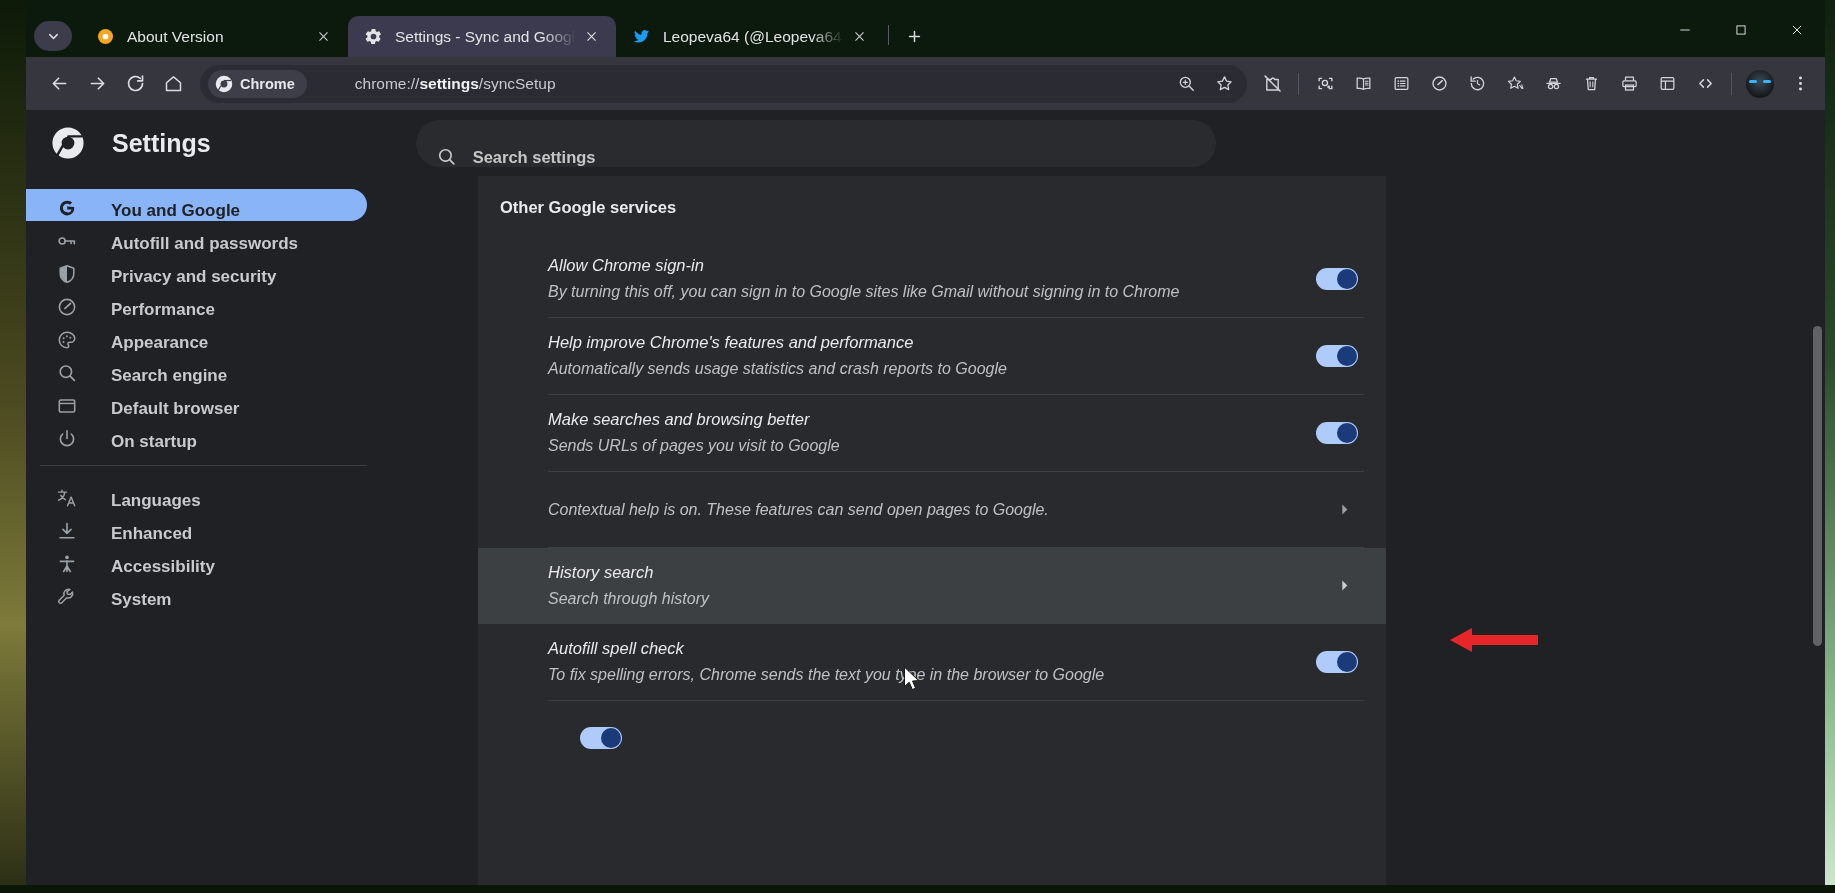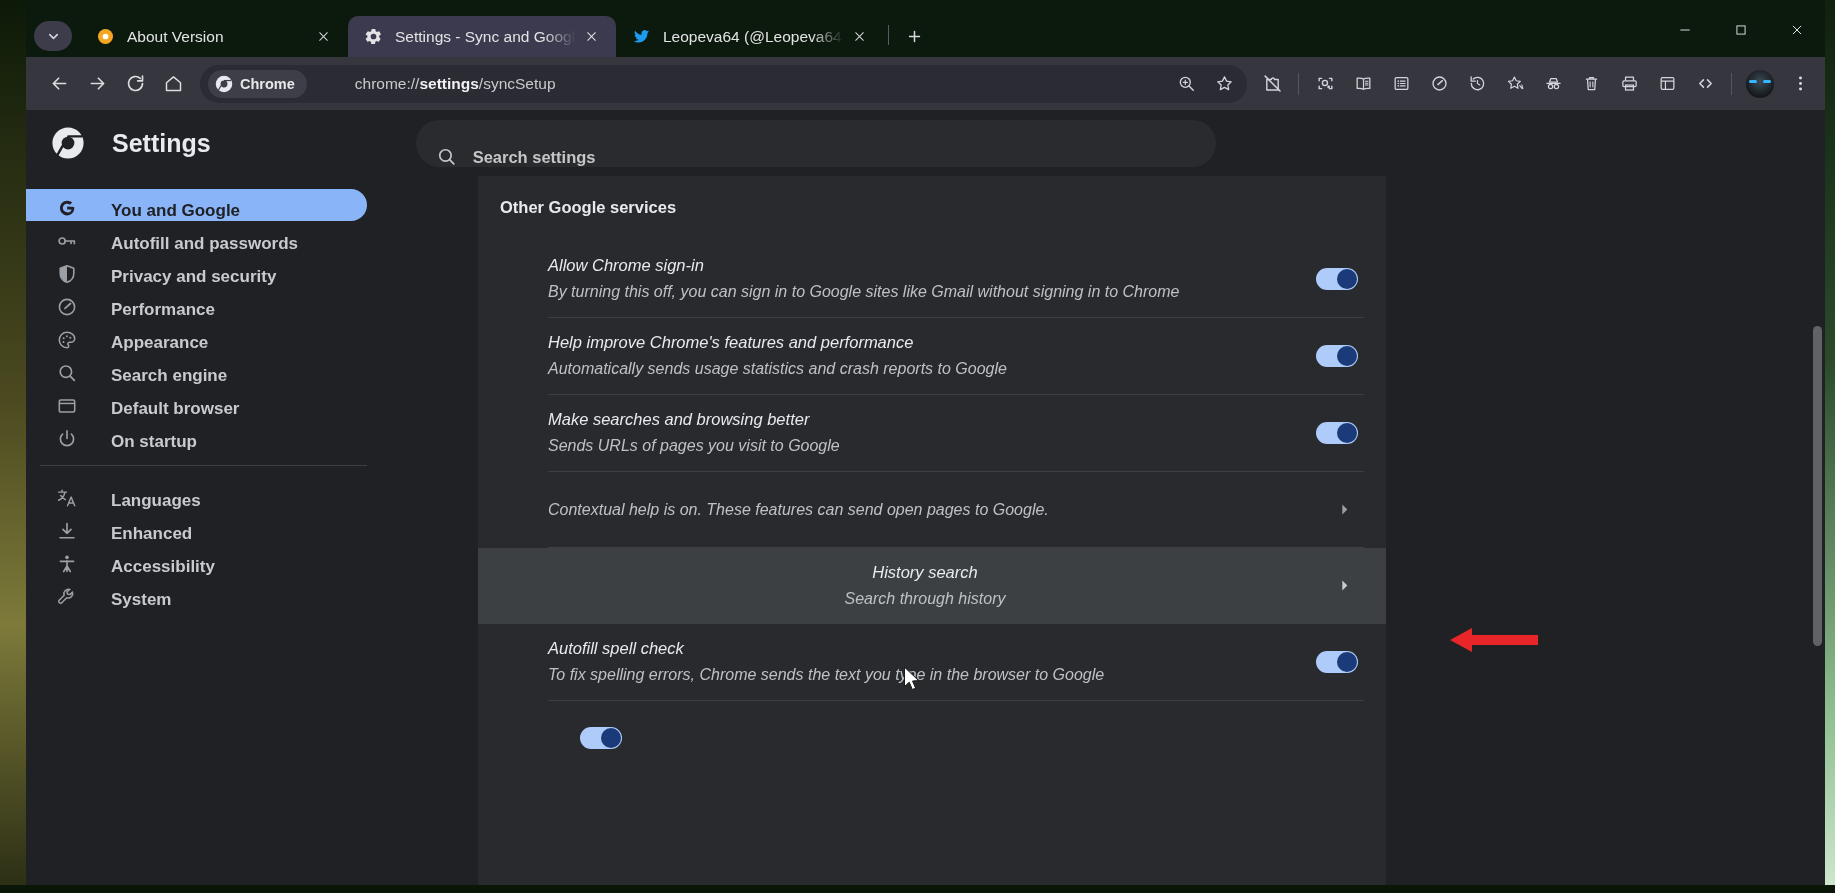--- a/index.html
+++ b/index.html
@@ -284,21 +284,21 @@
 
   .row {
     position: relative;
     display: flex; align-items: center;
     padding: 13px 22px 13px 70px;
     min-height: 75px;
     cursor: default;
     font-style: italic;
   }
   .row.linkrow { cursor: pointer; }
-  .row.highlight { background: #3c4043; text-align: center; }
+  .row.highlight { background: #3c4043; }
   .row-sep {
     height: 1px; background: #3c4043;
     margin-left: 70px; margin-right: 22px;
   }
   .row-text { flex: 1 1 auto; min-width: 0; }
   .row-title {
     color: #e8eaed; font-size: 16.5px; line-height: 1.45;
   }
   .row-desc {
     color: #bdc1c6; font-size: 16px; line-height: 1.5;

